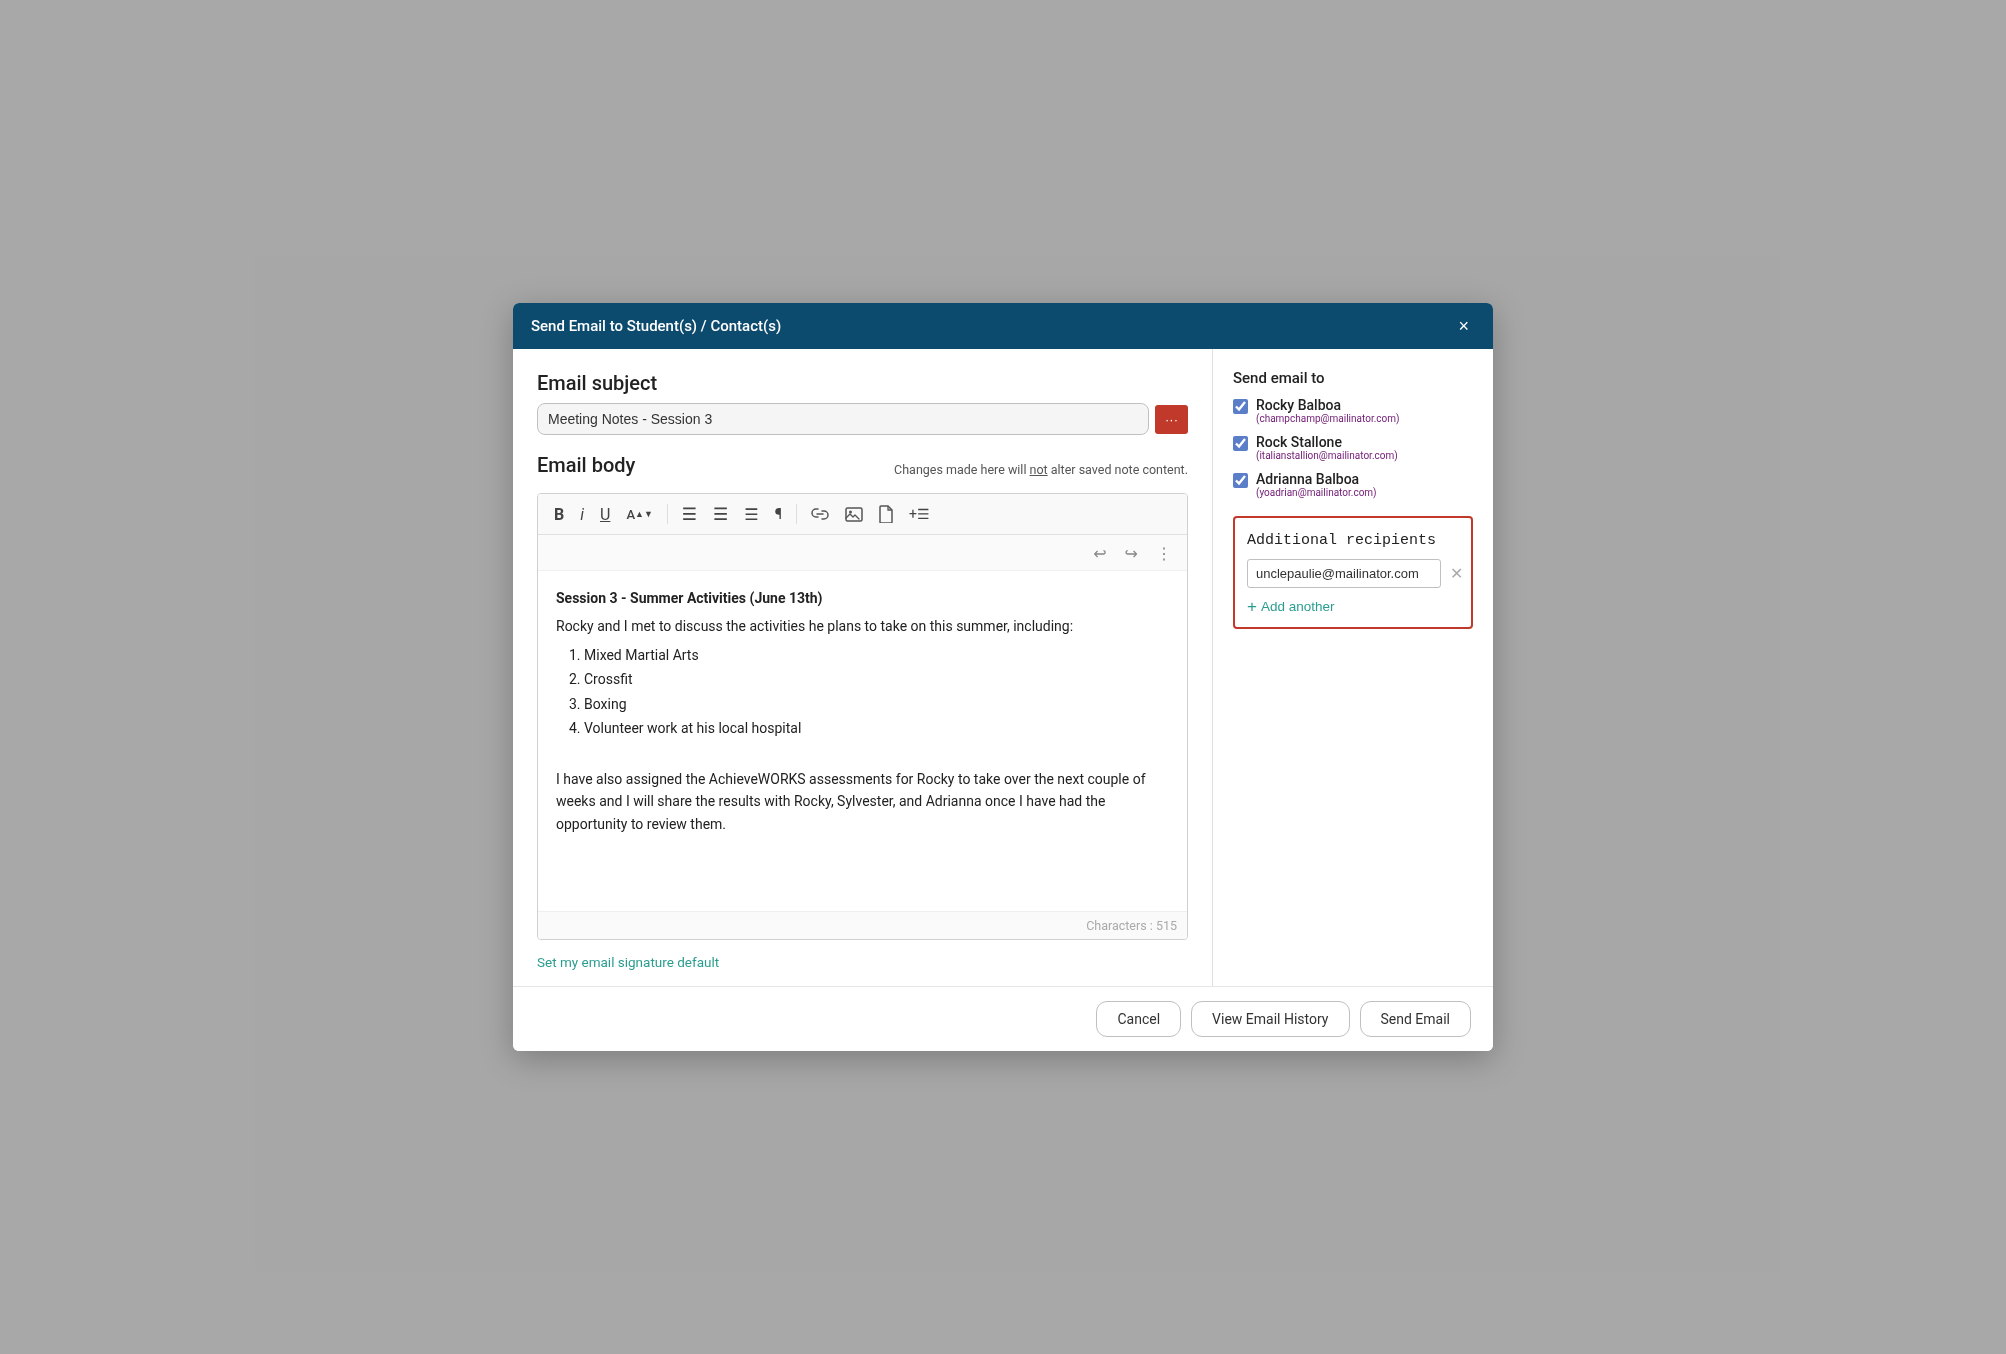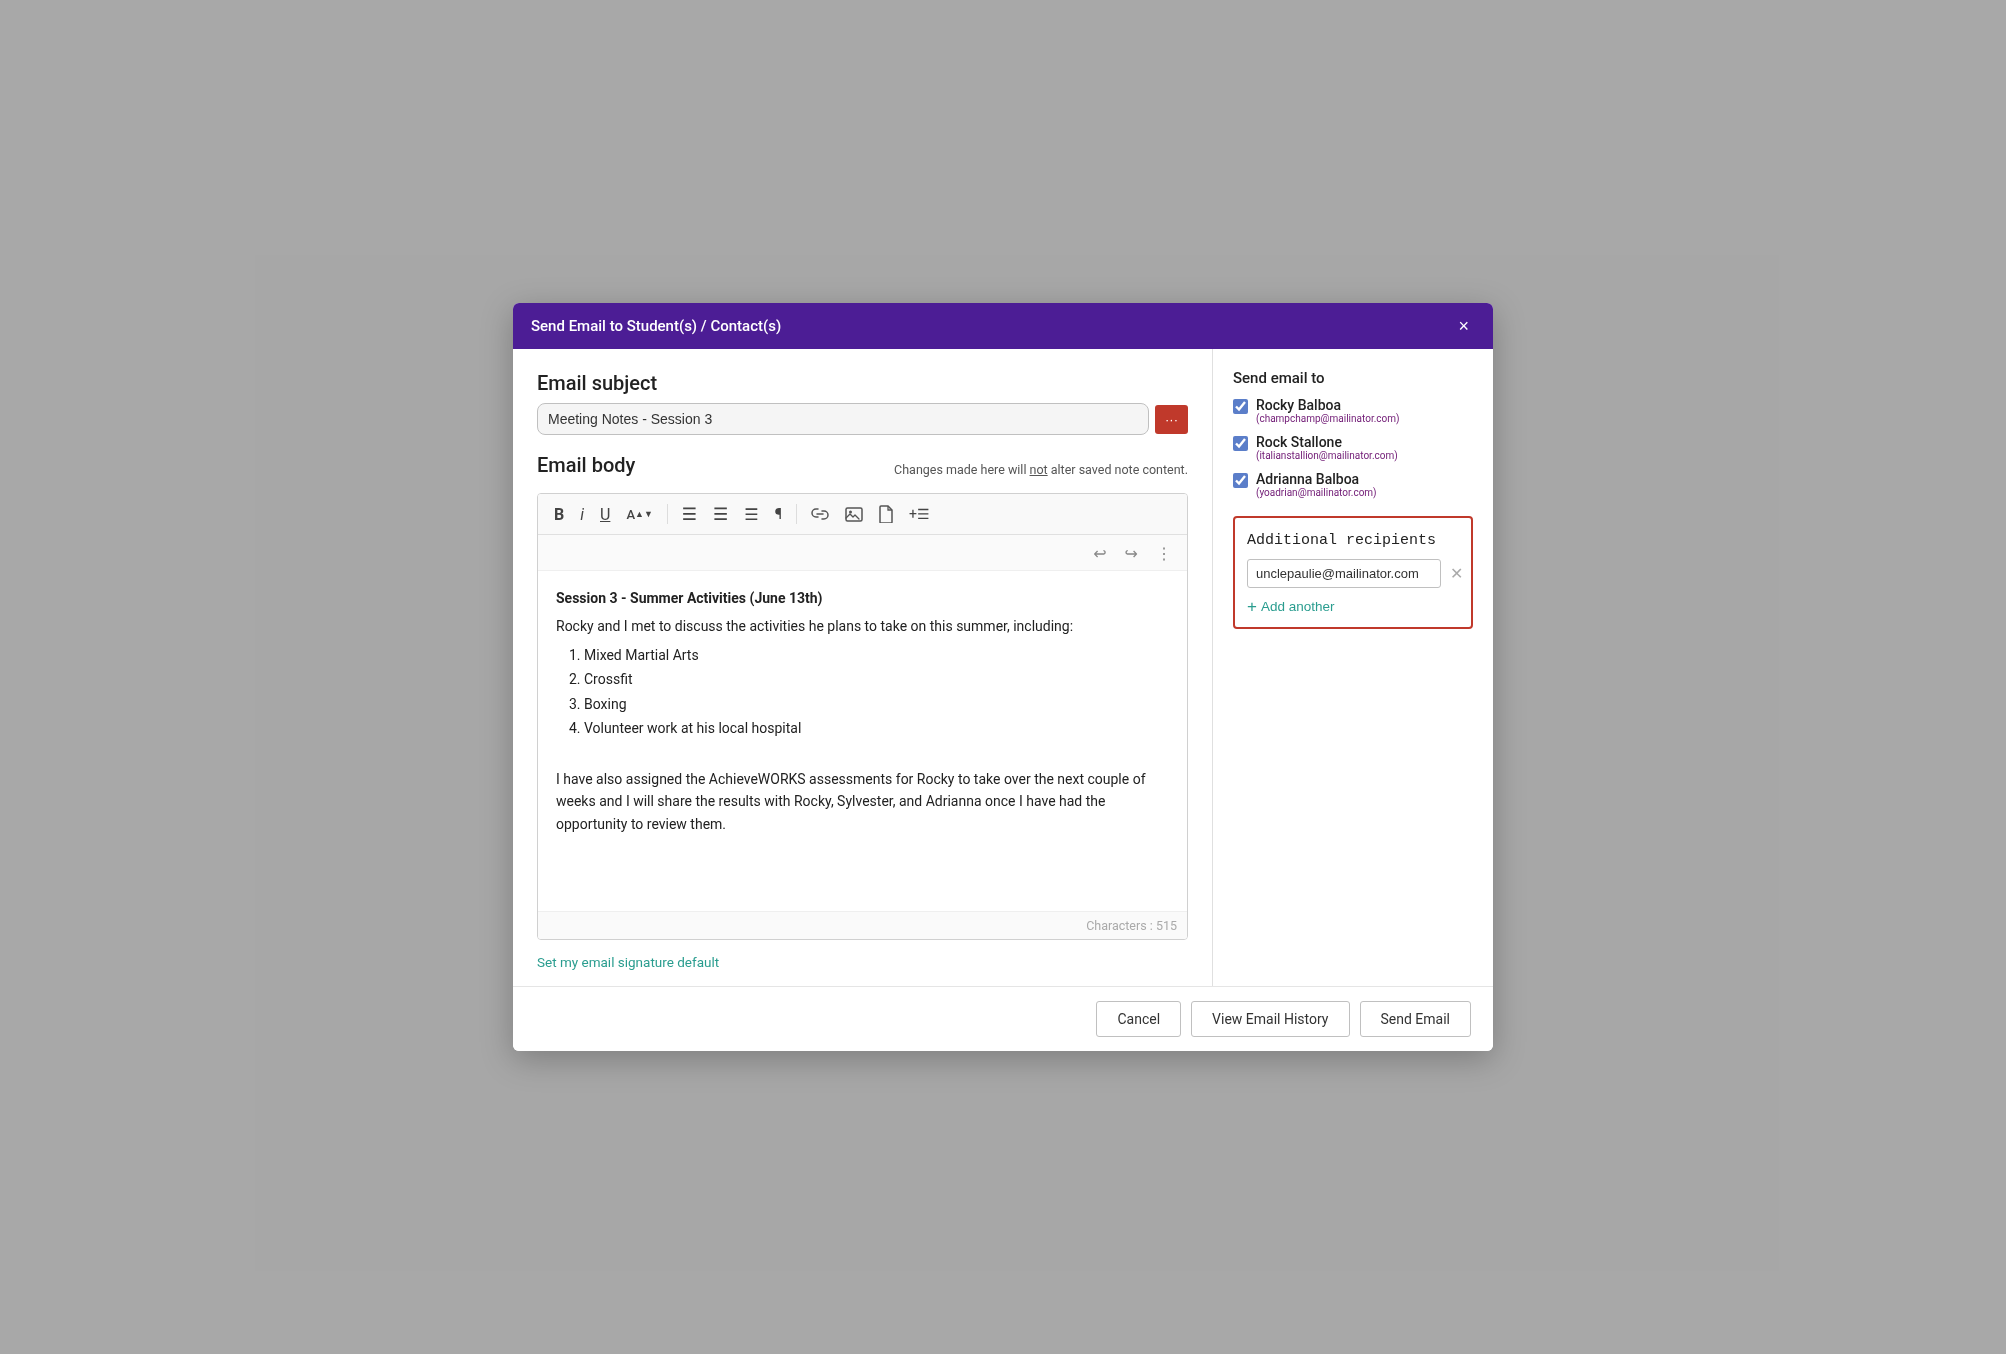--- a/index.html
+++ b/index.html
@@ -22,21 +22,21 @@
     }
     .modal {
       background: #fff;
       border-radius: 6px;
       width: 980px;
       max-width: 98vw;
       box-shadow: 0 8px 32px rgba(0,0,0,0.25);
       overflow: hidden;
     }
     .modal-header {
-      background: #4c1d95;
+      background: #0c4a6e;
       color: #fff;
       padding: 12px 18px;
       display: flex;
       align-items: center;
       justify-content: space-between;
     }
     .modal-header-title {
       font-size: 15px;
       font-weight: 500;
     }
@@ -290,21 +290,21 @@
       align-items: center;
       padding: 14px 22px;
       border-top: 1px solid #e5e5e5;
       gap: 10px;
       background: #fff;
     }
     .footer-btn {
       border: 1px solid #c0c0c0;
       background: #fff;
       color: #333;
-      border-radius: 3px;
+      border-radius: 11px;
       padding: 9px 20px;
       font-size: 14px;
       cursor: pointer;
       font-family: inherit;
     }
     .footer-btn-primary {
       border-color: #c0c0c0;
     }
   </style>
 </head>

